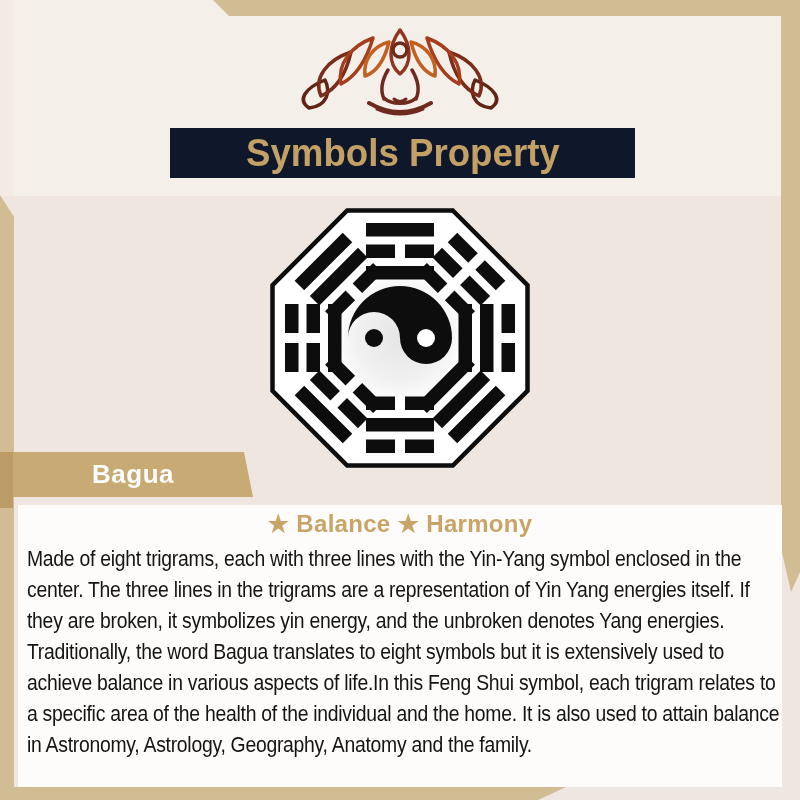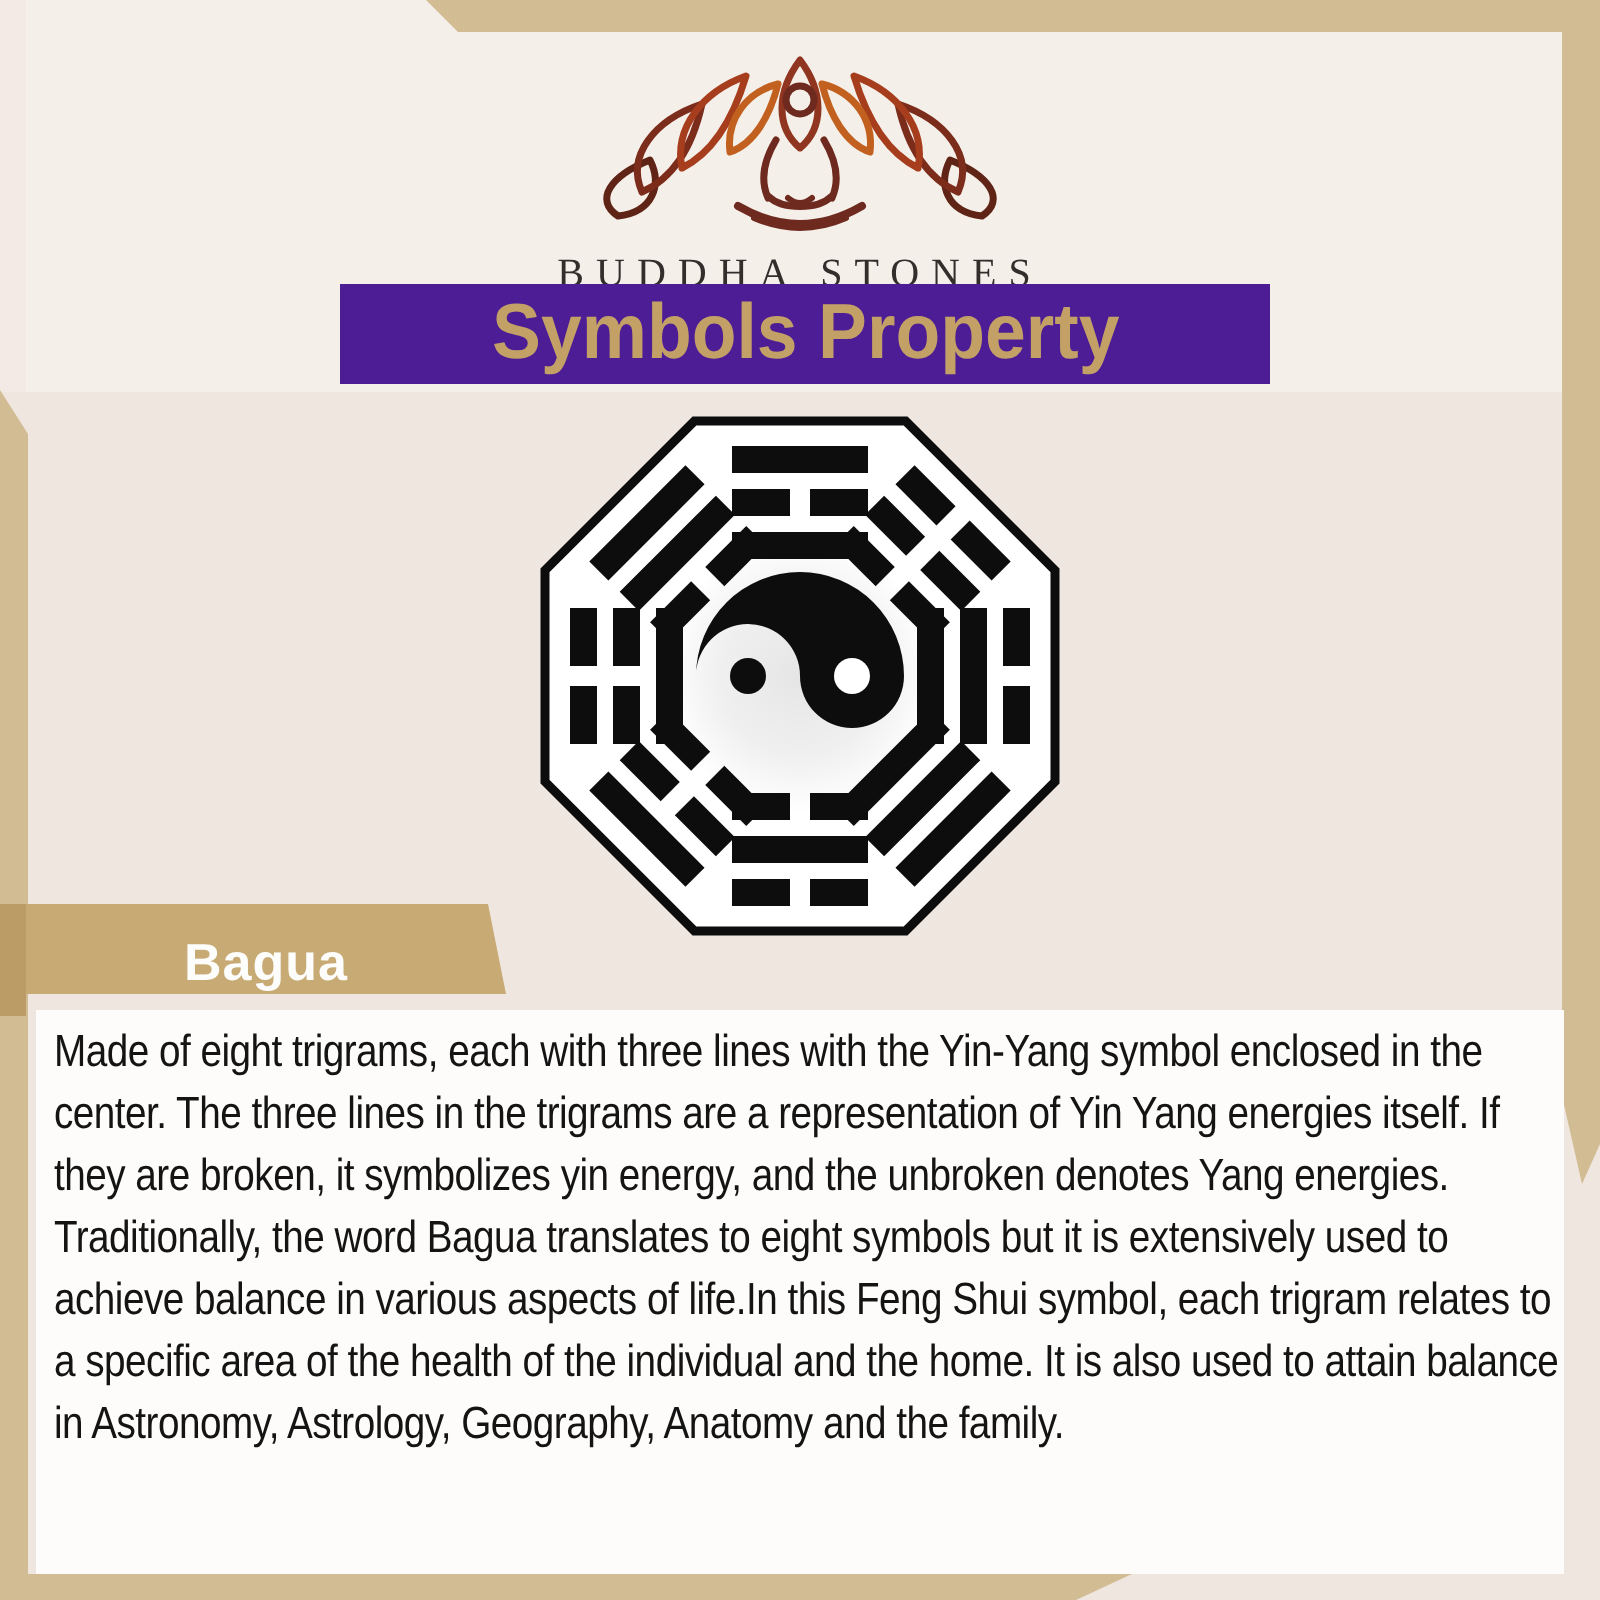--- a/index.html
+++ b/index.html
@@ -18,30 +18,30 @@
   .strip-left{position:absolute;left:0;top:195px;width:14px;height:605px;background:#d2bc93;
     clip-path:polygon(0 0,14px 22px,14px 605px,0 605px);}
   .band-bottom{position:absolute;left:0;top:787px;width:566px;height:13px;background:#d2bc93;
     clip-path:polygon(0 0,566px 0,538px 13px,0 13px);}
   .ribbon-fold{position:absolute;left:0;top:452px;width:13px;height:56px;background:#bb9c66;}
   
   .logo-block{position:absolute;left:0;top:20px;width:800px;text-align:center;}
   .brand-name{font-family:"Liberation Serif",serif;font-size:20px;letter-spacing:6px;
     color:#322e2b;margin-top:1px;}
   
-  .heading-band{position:absolute;left:170px;top:142px;width:465px;height:50px;
-    background:#4c1d95;display:flex;align-items:center;justify-content:center;}
+  .heading-band{position:absolute;left:170px;top:128px;width:465px;height:50px;
+    background:#0f172a;display:flex;align-items:center;justify-content:center;}
   .heading-band h1{margin:0;font-size:39px;font-weight:bold;color:#c3a065;
     transform:scaleX(.94);white-space:nowrap;}
   
   .bagua-wrap{position:absolute;left:258px;top:196px;width:284px;height:284px;}
   
   .ribbon{position:absolute;left:13px;top:452px;width:240px;height:45px;background:#c8aa75;
     clip-path:polygon(0 0,231px 0,240px 45px,0 45px);
-    display:flex;align-items:flex-end;justify-content:center;}
+    display:flex;align-items:center;justify-content:center;}
   .ribbon span{color:#fdfdfc;font-size:26px;font-weight:bold;letter-spacing:.5px;}
   
   .panel{position:absolute;left:18px;top:505px;width:764px;height:282px;background:#fdfcfa;}
   .tagline{margin-top:5px;text-align:center;font-size:24px;font-weight:bold;color:#c9a468;
     letter-spacing:.3px;}
   .description{margin:5px 0 0 9px;width:116%;transform:scaleX(.86);transform-origin:0 0;
     font-size:22.5px;line-height:31px;color:#141414;letter-spacing:-.3px;font-weight:500;}
 </style>
 </head>
 <body>
@@ -161,16 +161,17 @@
   <div class="strip-right"></div>
   <div class="strip-left"></div>
   <div class="band-bottom"></div>
   <div class="ribbon-fold"></div>
 
   <div class="ribbon">
     <span>Bagua</span>
   </div>
 
   <div class="panel">
+    <div class="tagline">★ Balance ★ Harmony</div>
     <div class="description">Made of eight trigrams, each with three lines with the Yin-Yang symbol enclosed in the center. The three lines in the trigrams are a representation of Yin Yang energies itself. If they are broken, it symbolizes yin energy, and the unbroken denotes Yang energies. Traditionally, the word Bagua translates to eight symbols but it is extensively used to achieve balance in various aspects of life.In this Feng Shui symbol, each trigram relates to a specific area of the health of the individual and the home. It is also used to attain balance in Astronomy, Astrology, Geography, Anatomy and the family.</div>
   </div>
 
 </div>
 
 </body></html>

